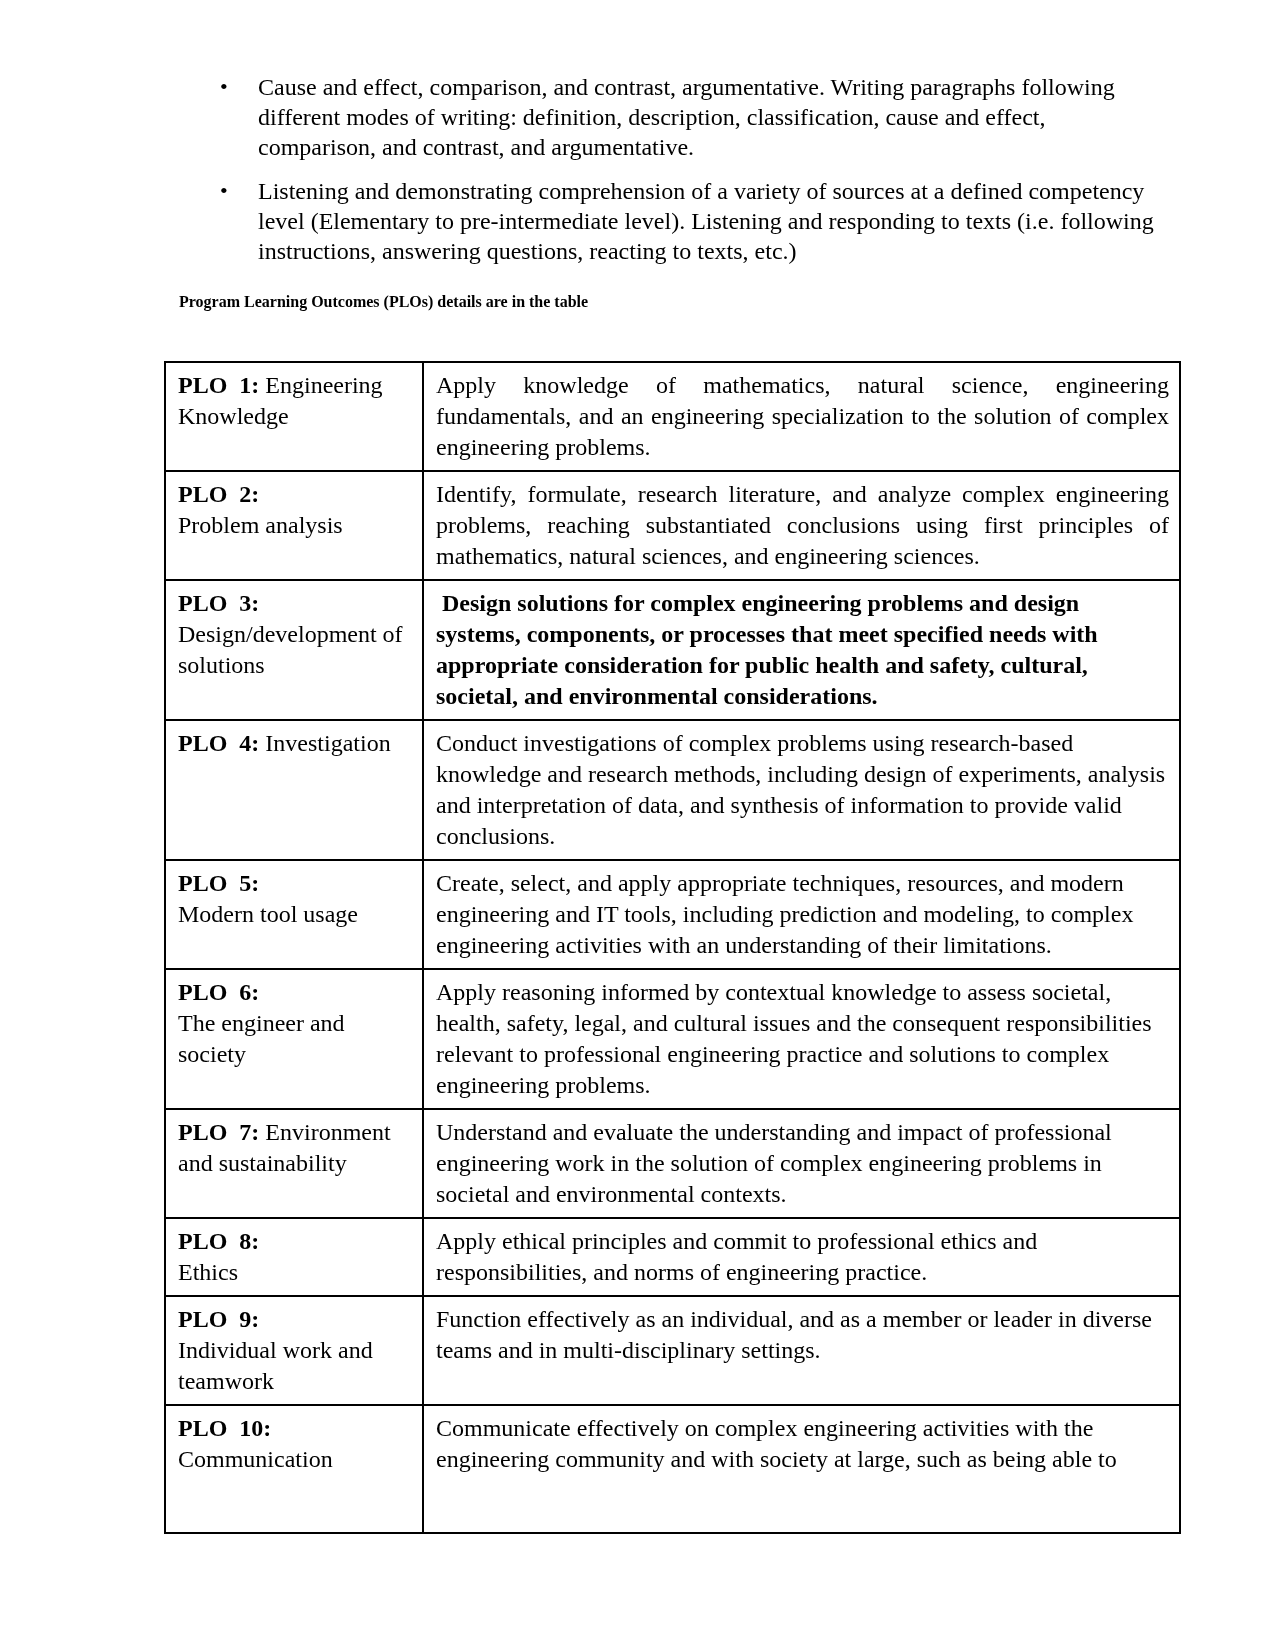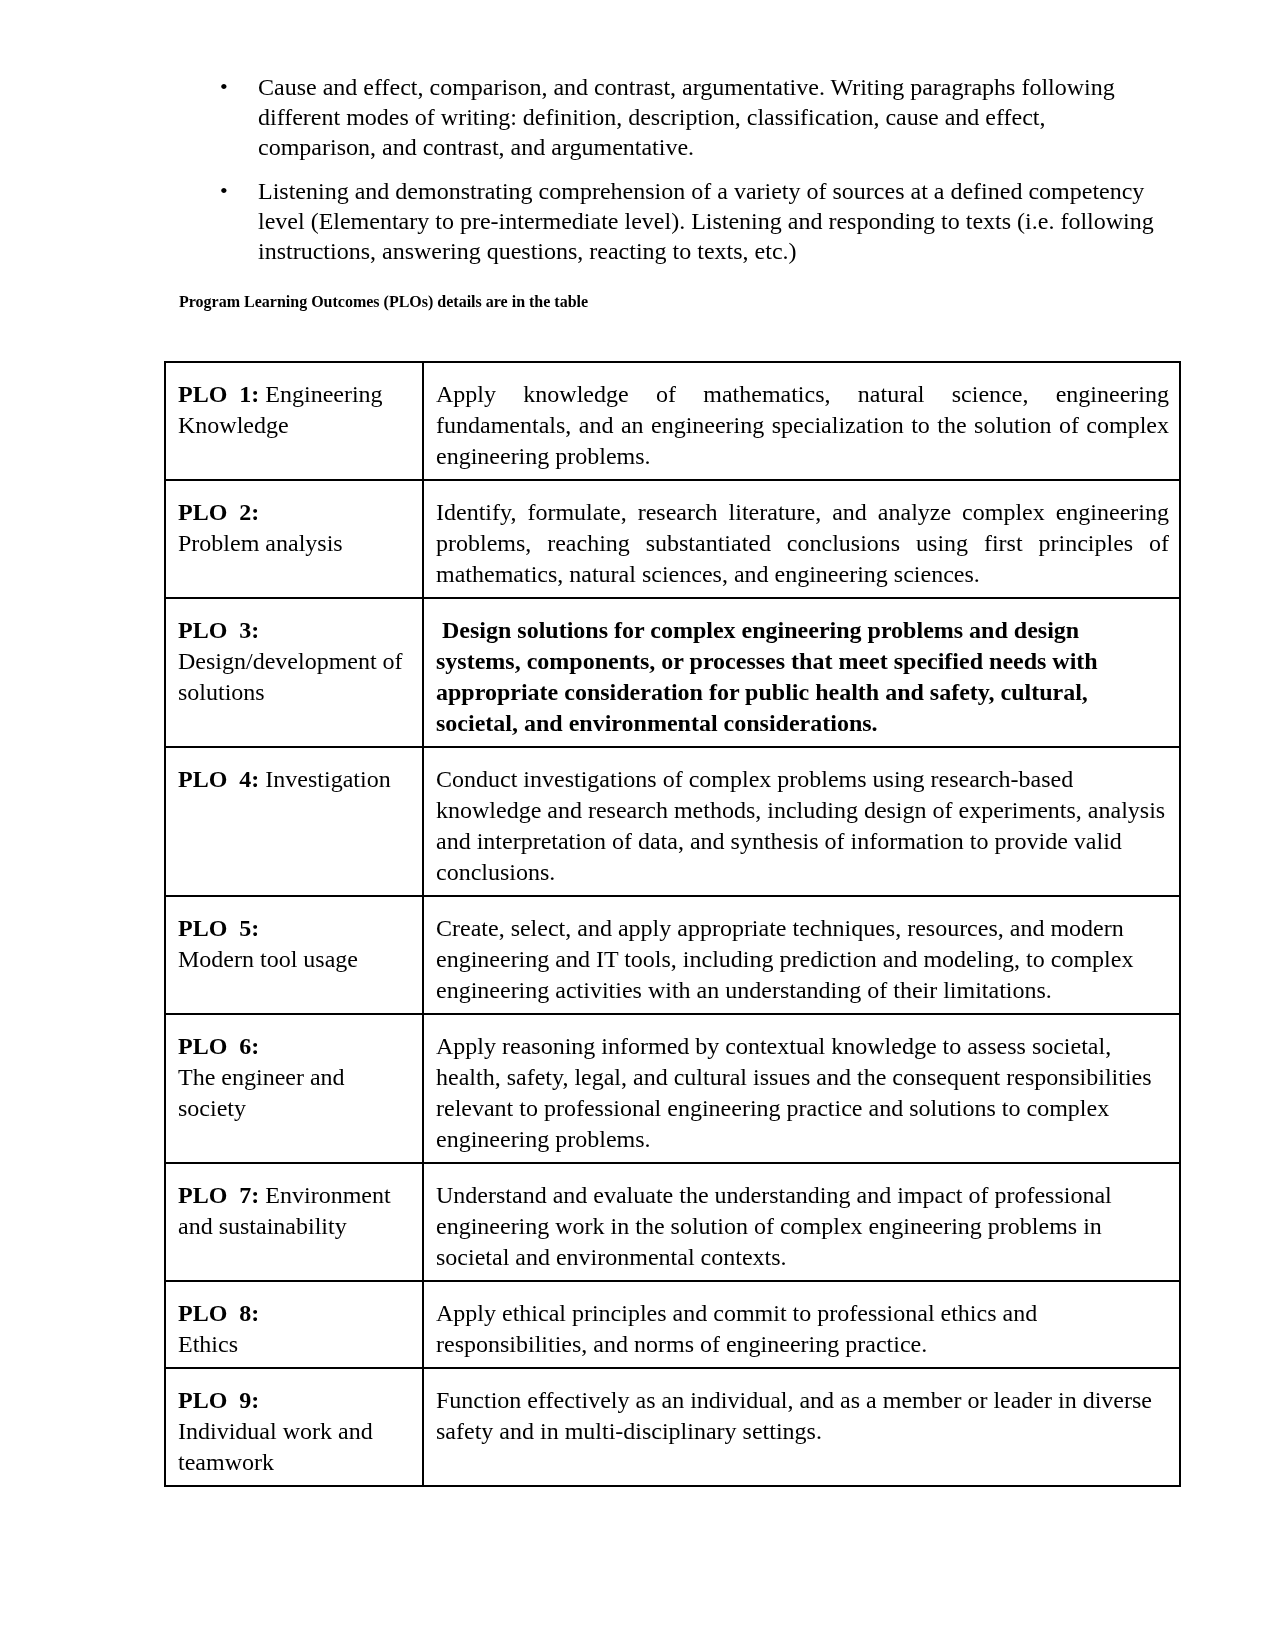--- a/index.html
+++ b/index.html
@@ -41,21 +41,21 @@
     border-collapse: collapse;
     table-layout: fixed;
     margin: 44px 0 0 164px;
     width: 1017px;
   }
   .plo-table td {
     border: 2px solid #000000;
     vertical-align: top;
     font-size: 24px;
     line-height: 31px;
-    padding: 16px 10px 7px 12px;
+    padding: 7px 10px 7px 12px;
   }
   .label-cell { width: 258px; }
   .plo-id { white-space: pre-wrap; }
   .stack .plo-title { display: block; }
   .desc-cell.justify { text-align: justify; }
   .desc-cell.pre { white-space: pre-wrap; font-weight: bold; }
   tr.tall td { height: 128px; }
 </style>
 </head>
 <body>
@@ -140,20 +140,27 @@
           <span class="plo-title">Ethics</span>
         </td>
         <td class="desc-cell">Apply ethical principles and commit to professional ethics and responsibilities, and norms of engineering practice.</td>
       </tr>
 
       <tr>
         <td class="label-cell stack">
           <strong class="plo-id">PLO  9:</strong>
           <span class="plo-title">Individual work and teamwork</span>
         </td>
-        <td class="desc-cell">Function effectively as an individual, and as a member or leader in diverse safety and in multi-disciplinary settings.</td>
+        <td class="desc-cell">Function effectively as an individual, and as a member or leader in diverse teams and in multi-disciplinary settings.</td>
       </tr>
 
+      <tr class="tall">
+        <td class="label-cell stack">
+          <strong class="plo-id">PLO  10:</strong>
+          <span class="plo-title">Communication</span>
+        </td>
+        <td class="desc-cell">Communicate effectively on complex engineering activities with the engineering community and with society at large, such as being able to</td>
+      </tr>
 
     </tbody>
   </table>
 
 </div>
 
 </body></html>

